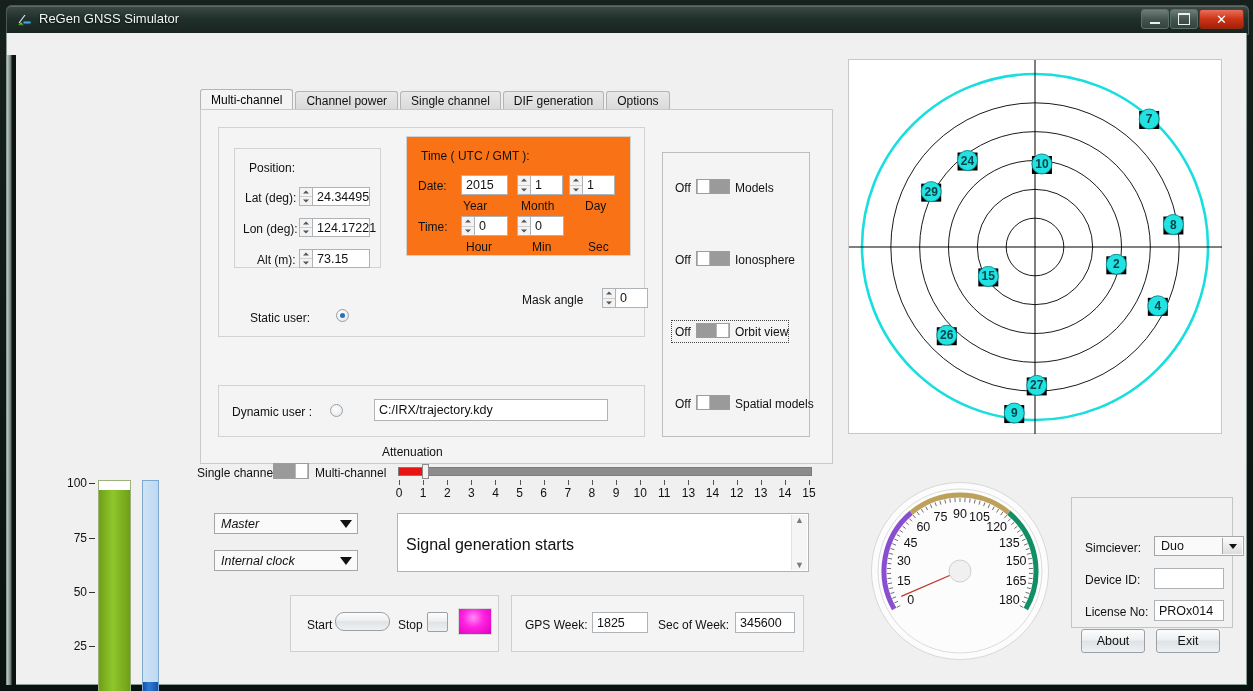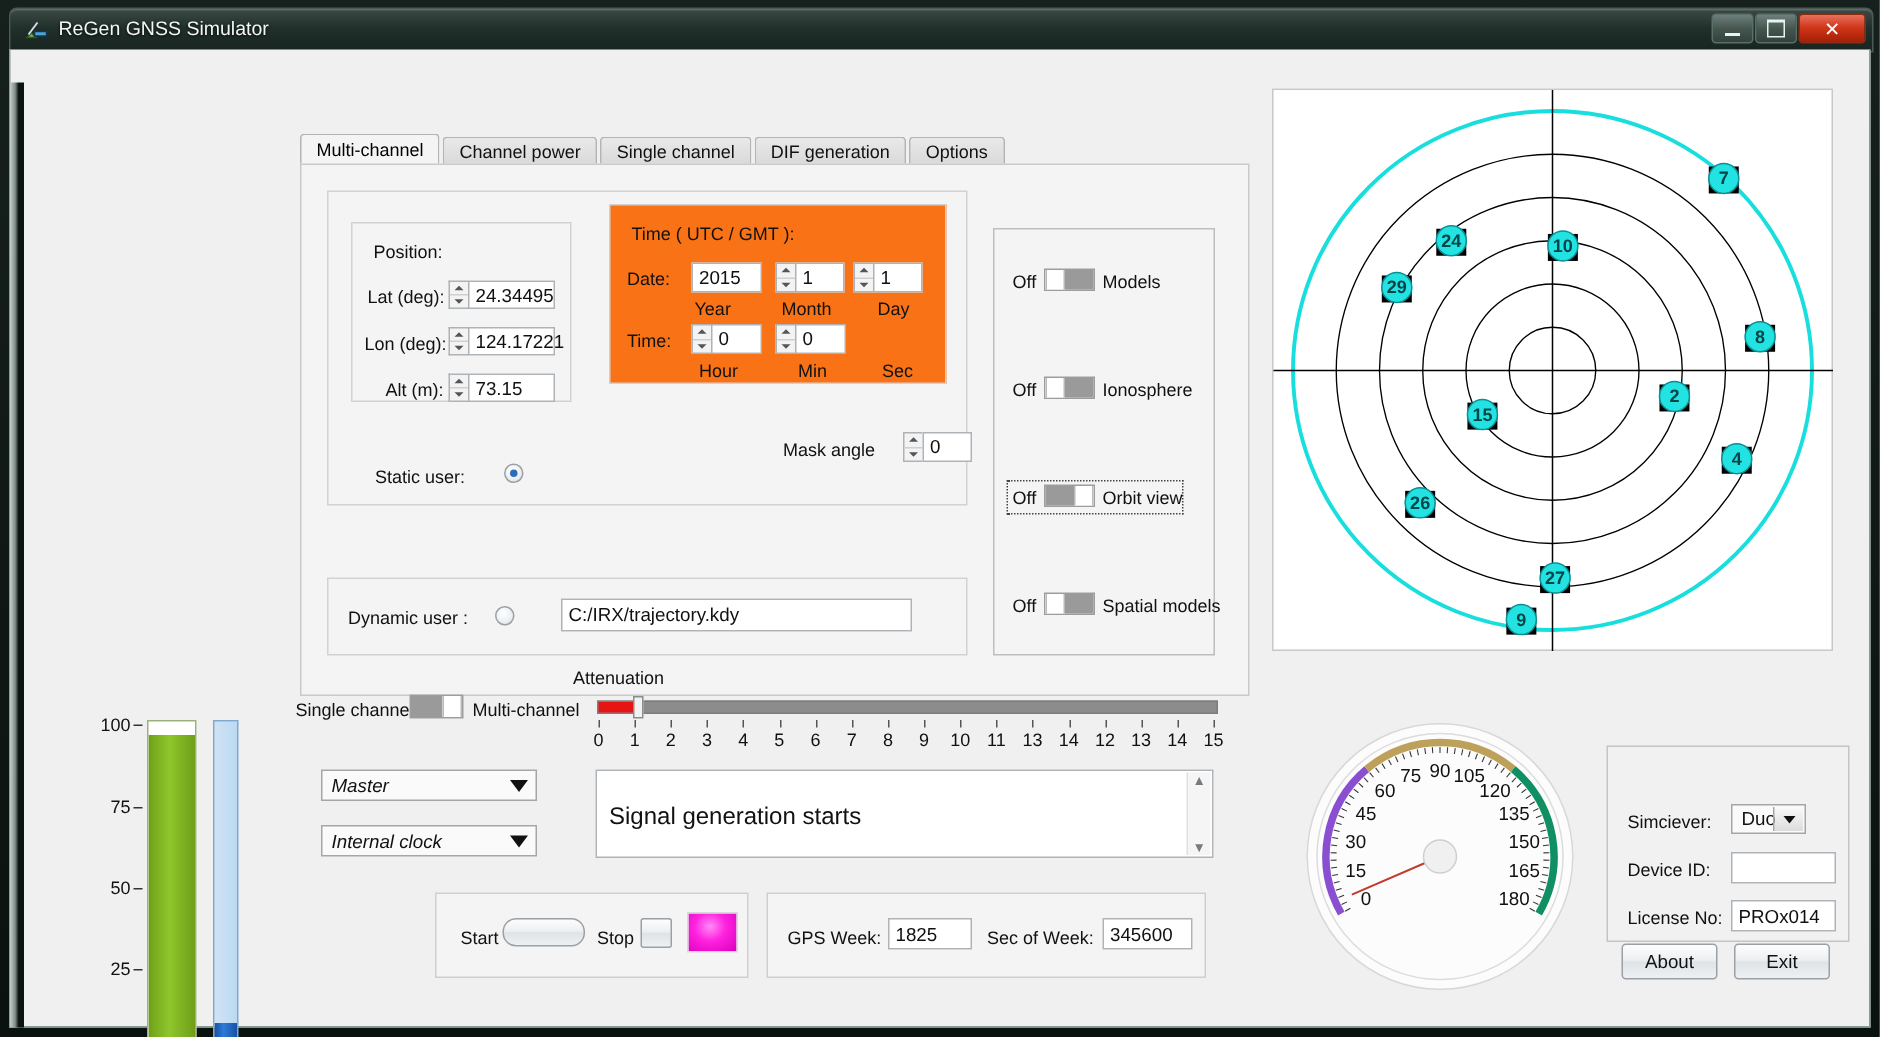--- a/index.html
+++ b/index.html
@@ -483,21 +483,21 @@
           <text x="144.13404192169585" y="101.89794612701503" text-anchor="middle" font-size="12.5" font-family="&quot;Liberation Sans&quot;,sans-serif" fill="#111">165</text>
           <text x="137.363448015713" y="120.5" text-anchor="middle" font-size="12.5" font-family="&quot;Liberation Sans&quot;,sans-serif" fill="#111">180</text>
           <line x1="88" y1="88" x2="29.234169159662464" y2="113.34910502650604" stroke="#c0392b" stroke-width="1.3"></line>
           <circle cx="88" cy="88" r="11" fill="#f0f0f0" stroke="#cfcfcf" stroke-width="1"></circle>
         </svg>
     </div>
 
     <div class="group" style="left:1050px;top:464px;width:162px;height:131px;
                 background:#f1f1f1;border-color:#c4c4c4;margin-left:14px;">
       <div class="lbl" style="left:13px;top:43px;">Simciever:</div>
-      <div class="combo plain" style="left:82px;top:38px;width:50px;height:20px;">
+      <div class="combo plain" style="left:82px;top:38px;width:90px;height:20px;">
         <span>Duo</span>
         <span class="arrow-btn"></span>
       </div>
       <div class="lbl" style="left:13px;top:75px;">Device ID:</div>
       <div class="txt" style="left:82px;top:70px;width:70px;height:21px;"></div>
       <div class="lbl" style="left:13px;top:107px;">License No:</div>
       <div class="txt" style="left:82px;top:102px;width:70px;height:21px;">PROx014</div>
     </div>
 
     <div class="btn" style="left:1074px;top:596px;width:64px;height:24px;">About</div>

